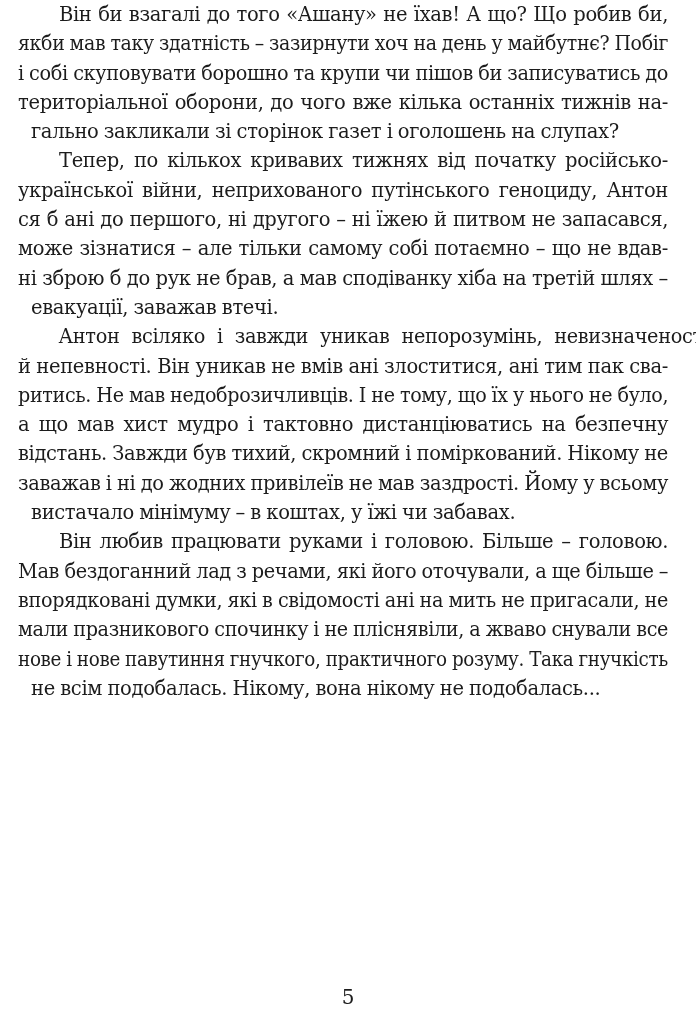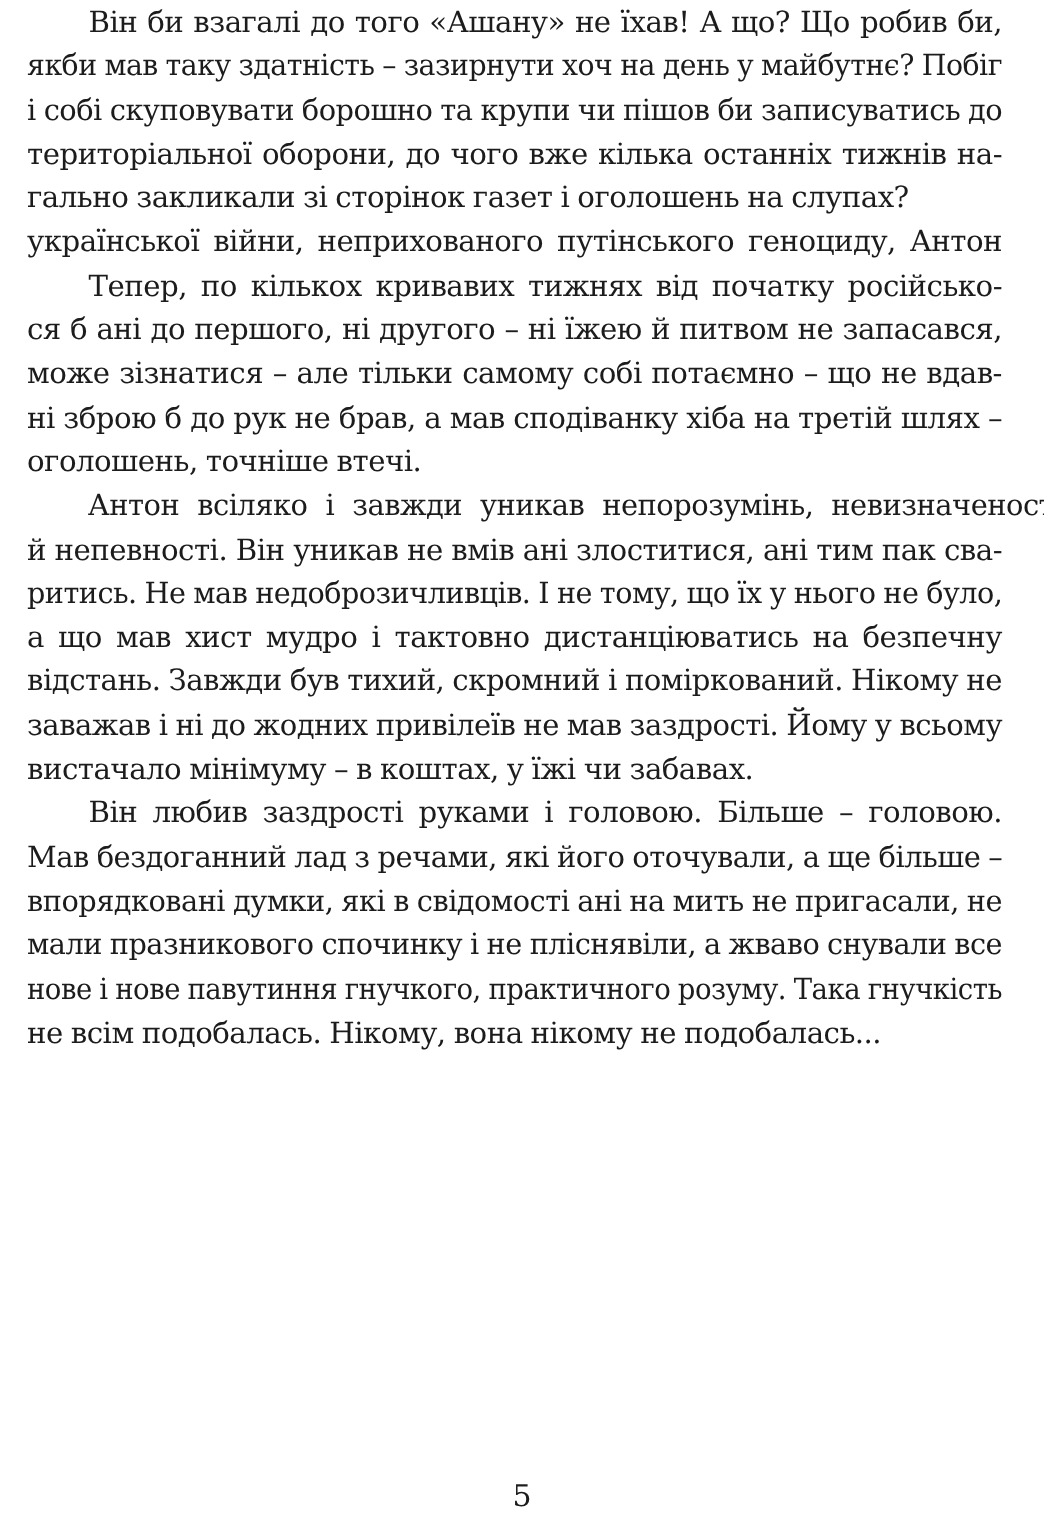--- a/index.html
+++ b/index.html
@@ -12,61 +12,61 @@
     height: 29.3px;
     line-height: 29.3px;
     white-space: nowrap;
     text-align: justify;
     text-align-last: justify;
     letter-spacing: -0.35px;
     word-spacing: -0.5px;
     transform-origin: left center;
   }
   .line.indent { padding-left: 41px; }
-  .line.last { text-align-last: left; }
+  .line.last { text-align-last: left; margin-left: 13px; }
   .page-number {
     position: absolute; top: 985px; left: 0; width: 696px; text-align: center;
     font-family: "DejaVu Serif", "Liberation Serif", serif; font-size: 20px; color: #1c1c1c;
   }
 </style>
 </head>
 <body>
 
 <div class="page">
 
   <div>
     <div class="line indent">Він би взагалі до того «Ашану» не їхав! А що? Що робив би,</div>
     <div class="line" style="transform: scaleX(0.970149); width: 670px;">якби мав таку здатність – зазирнути хоч на день у майбутнє? Побіг</div>
     <div class="line" style="transform: scaleX(0.987842); width: 658px;">і собі скуповувати борошно та крупи чи пішов би записуватись до</div>
     <div class="line">територіальної оборони, до чого вже кілька останніх тижнів на-</div>
     <div class="line last">гально закликали зі сторінок газет і оголошень на слупах?</div>
   </div>
 
   <div>
+    <div class="line indent">Тепер, по кількох кривавих тижнях від початку російсько-</div>
     <div class="line">української війни, неприхованого путінського геноциду, Антон</div>
-    <div class="line indent">Тепер, по кількох кривавих тижнях від початку російсько-</div>
     <div class="line">ся б ані до першого, ні другого – ні їжею й питвом не запасався,</div>
     <div class="line">може зізнатися – але тільки самому собі потаємно – що не вдав-</div>
     <div class="line">ні зброю б до рук не брав, а мав сподіванку хіба на третій шлях  –</div>
-    <div class="line last">оголошень, точніше втечі.</div>
+    <div class="line last">евакуації, заважав втечі.</div>
   </div>
 
 
   <div>
     <div class="line indent" style="transform: scaleX(0.989346); width: 657px;">Антон всіляко і завжди уникав непорозумінь, невизначеності</div>
     <div class="line">й непевності. Він уникав не вмів ані злоститися, ані тим пак сва-</div>
     <div class="line" style="transform: scaleX(0.980392); width: 663px;">ритись. Не мав недоброзичливців. І не тому, що їх у нього не було,</div>
     <div class="line">а що мав хист мудро і тактовно дистанціюватись на безпечну</div>
     <div class="line" style="transform: scaleX(0.996933); width: 652px;">відстань. Завжди був тихий, скромний і поміркований. Нікому не</div>
     <div class="line" style="transform: scaleX(0.993884); width: 654px;">заважав і ні до жодних привілеїв не мав заздрості. Йому у всьому</div>
     <div class="line last">вистачало мінімуму – в коштах, у їжі чи забавах.</div>
   </div>
 
   <div>
-    <div class="line indent">Він любив заздрості руками і головою. Більше – головою.</div>
+    <div class="line indent">Він любив працювати руками і головою. Більше – головою.</div>
     <div class="line" style="transform: scaleX(0.990854); width: 656px;">Мав бездоганний лад з речами, які його оточували, а ще більше –</div>
     <div class="line" style="transform: scaleX(0.984848); width: 660px;">впорядковані думки, які в свідомості ані на мить не пригасали, не</div>
     <div class="line" style="transform: scaleX(0.983359); width: 661px;">мали празникового спочинку і не плісняві­ли, а жваво снували все</div>
     <div class="line" style="transform: scaleX(0.940666); width: 691px;">нове і нове павутиння гнучкого, практичного розуму. Така гнучкість</div>
     <div class="line last">не всім подобалась. Нікому, вона нікому не подобалась...</div>
   </div>
 </div>
 
 <div class="page-number">5</div>
 

